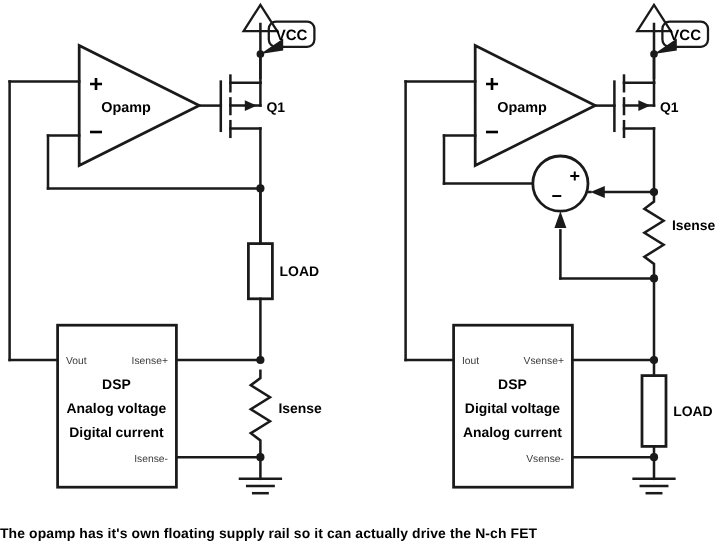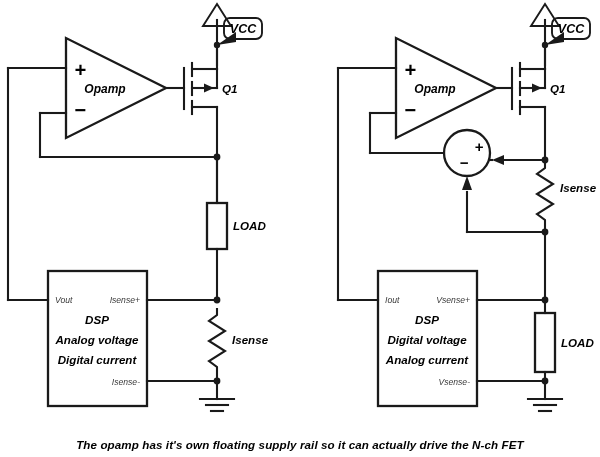--- a/index.html
+++ b/index.html
@@ -1,41 +1,41 @@
 <!DOCTYPE html>
 <html><head>
 <meta charset="utf-8">
 <style>
   html,body{margin:0;padding:0;background:#ffffff;}
   body{
     width:600px;height:457px;overflow:hidden;
     font-family:"Liberation Sans", sans-serif;
     color:#000000;
   }
-  #sheet{position:relative;width:600px;height:457px;background:#fff;font-style:italic;}
+  #sheet{position:relative;width:600px;height:457px;background:#fff;}
   svg#schematic{display:block;width:600px;height:457px;}
   .wire{stroke:#1a1a1a;stroke-width:2.1;fill:none;stroke-linecap:square;}
   .thin{stroke:#1a1a1a;stroke-width:1.9;fill:none;}
   .body-outline{stroke:#1a1a1a;stroke-width:2.3;fill:#ffffff;}
   .dot{fill:#1a1a1a;}
   .pin-lbl{font-size:8.6px;fill:#3a3a3a;font-family:"Liberation Sans",sans-serif;}
   .dsp-lbl{font-size:11.6px;font-weight:bold;text-anchor:middle;fill:#000;
            font-family:"Liberation Sans",sans-serif;}
   .comp-lbl{font-size:11.6px;font-weight:bold;fill:#000;
             font-family:"Liberation Sans",sans-serif;}
   .opamp-lbl{font-size:12px;font-weight:bold;text-anchor:middle;fill:#000;
              font-family:"Liberation Sans",sans-serif;}
   .sign{font-size:20px;font-weight:bold;text-anchor:middle;fill:#000;
         font-family:"Liberation Sans",sans-serif;}
   .sign-sm{font-size:15px;font-weight:bold;text-anchor:middle;fill:#000;
         font-family:"Liberation Sans",sans-serif;}
   .vcc-lbl{font-size:12.5px;font-weight:bold;text-anchor:middle;fill:#000;
            font-family:"Liberation Sans",sans-serif;}
   .caption{
-    position:absolute;left:0;right:0;bottom:6px;text-align:center;
+    position:absolute;left:0;right:0;bottom:6px;text-align:left;
     font-size:11.6px;font-weight:bold;color:#000;
     font-family:"Liberation Sans",sans-serif;letter-spacing:.1px;
   }
 </style>
 </head>
 <body>
 
 <div id="sheet">
 
 <svg id="schematic" viewBox="0 0 600 457">

